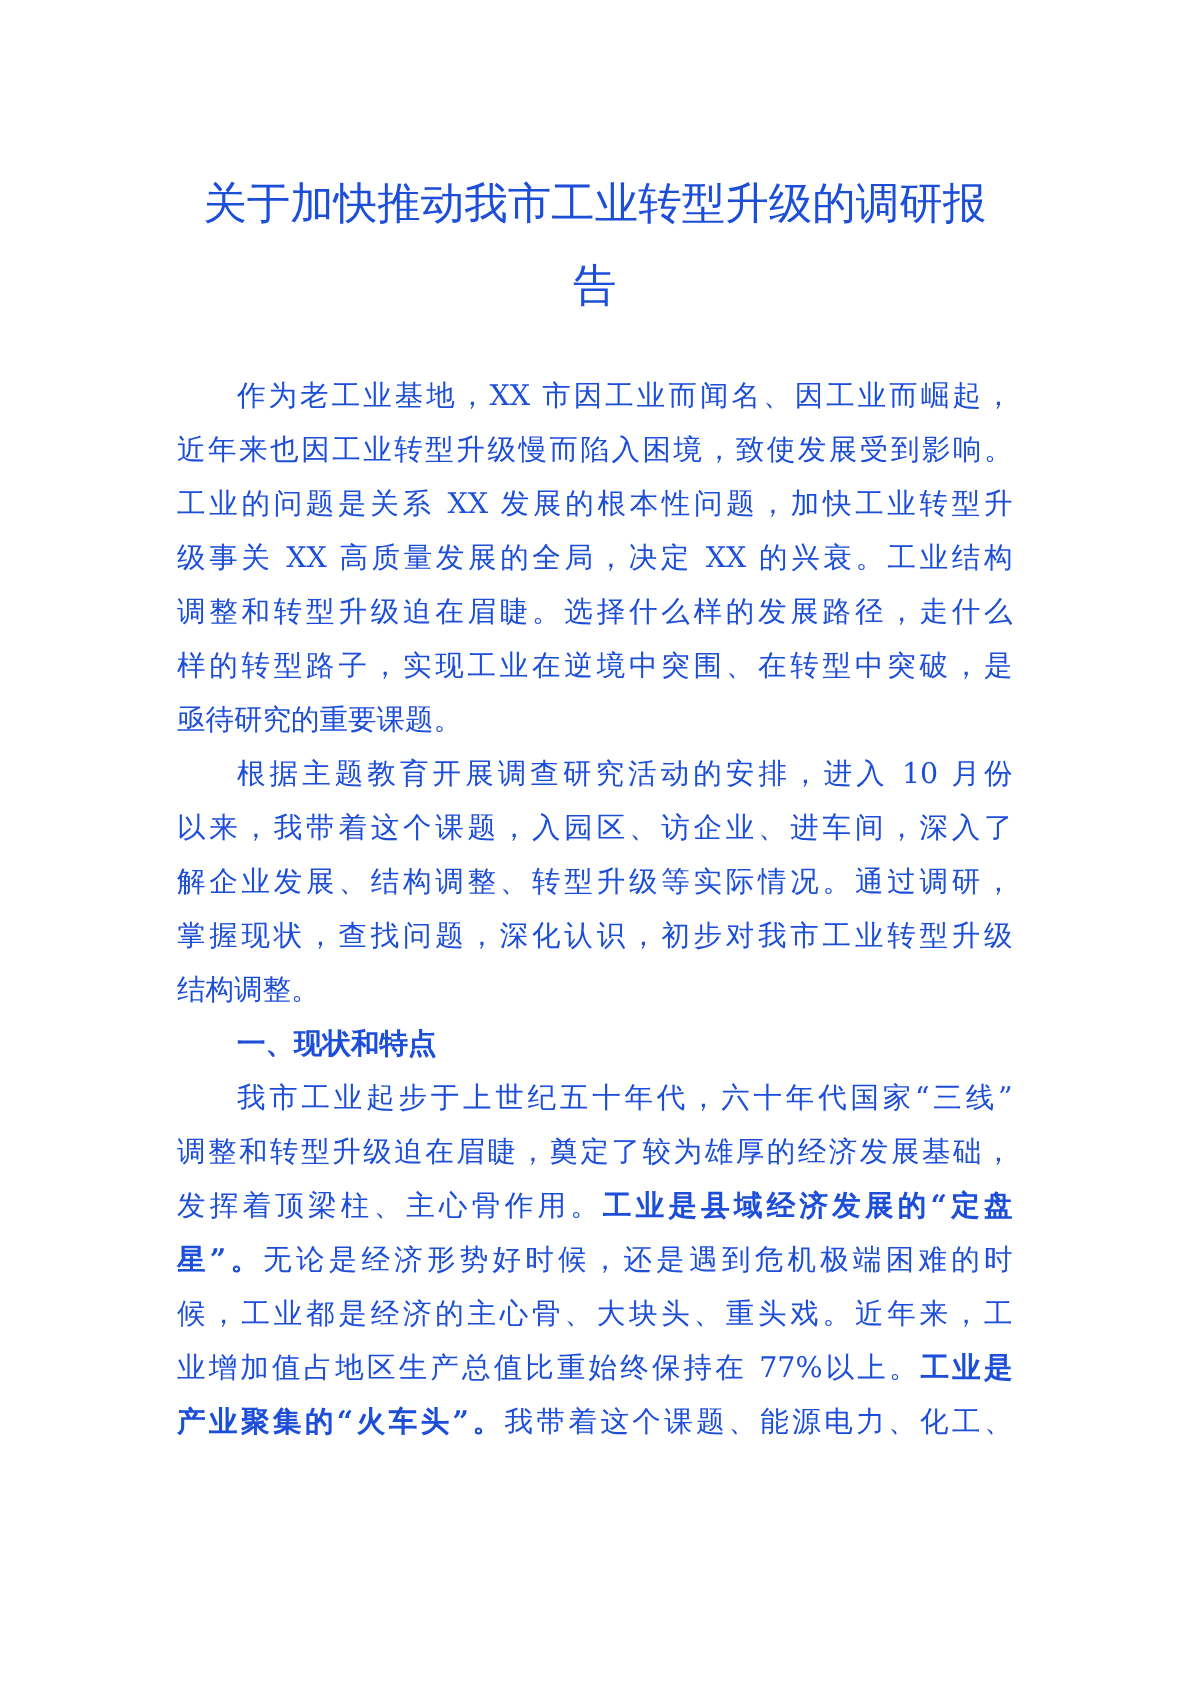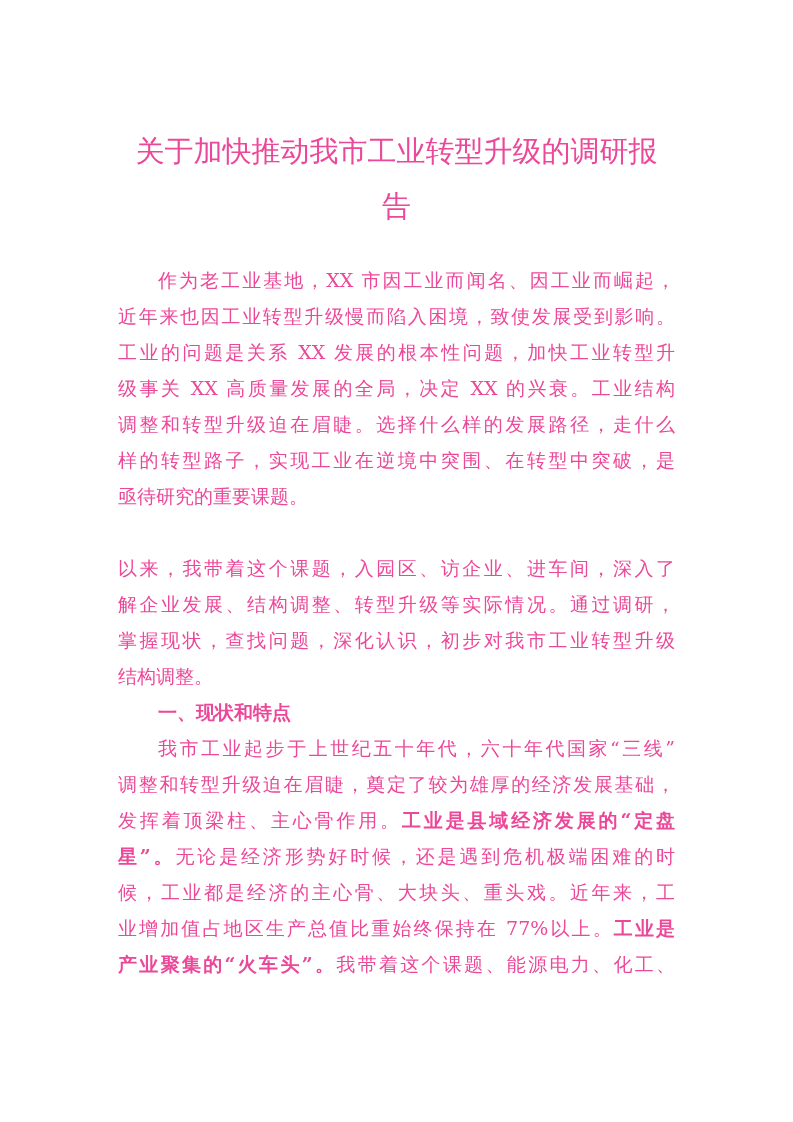--- a/index.html
+++ b/index.html
@@ -1,19 +1,19 @@
 <!DOCTYPE html>
 <html><head>
   <meta charset="utf-8">
   <style>
     html, body { margin: 0; padding: 0; background: #ffffff; }
     body { width: 793px; height: 1122px; position: relative; overflow: hidden; }
     .page {
-      position: absolute; left: 0; top: 16px; width: 793px; height: 962px;
-      background: #ffffff; color: #ec4899;
+      position: absolute; left: 0; top: 0; width: 793px; height: 962px;
+      background: #ffffff; color: #1d4ed8;
       font-family: "DejaVu Serif", "Liberation Serif", serif;
     }
     .title {
       position: absolute; left: 120px; width: 553px; top: 108px;
       text-align: center; font-size: 29px; line-height: 55px;
       font-weight: normal; letter-spacing: 0px; margin: 0;
     }
     .line {
       position: absolute; left: 118px; width: 557px;
       font-size: 19px; line-height: 24px; white-space: nowrap;
@@ -34,20 +34,21 @@
   </div>
 
   <div class="line indent" style="top:252px">作为老工业基地，XX 市因工业而闻名、因工业而崛起，</div>
   <div class="line" style="top:288px">近年来也因工业转型升级慢而陷入困境，致使发展受到影响。</div>
   <div class="line" style="top:324px">工业的问题是关系 XX 发展的根本性问题，加快工业转型升</div>
   <div class="line" style="top:360px">级事关 XX 高质量发展的全局，决定 XX 的兴衰。工业结构</div>
   <div class="line" style="top:396px">调整和转型升级迫在眉睫。选择什么样的发展路径，走什么</div>
   <div class="line" style="top:432px">样的转型路子，实现工业在逆境中突围、在转型中突破，是</div>
   <div class="line last" style="top:468px">亟待研究的重要课题。</div>
 
+  <div class="line indent" style="top:504px">根据主题教育开展调查研究活动的安排，进入 10 月份</div>
   <div class="line" style="top:540px">以来，我带着这个课题，入园区、访企业、进车间，深入了</div>
   <div class="line" style="top:576px">解企业发展、结构调整、转型升级等实际情况。通过调研，</div>
   <div class="line" style="top:612px">掌握现状，查找问题，深化认识，初步对我市工业转型升级</div>
   <div class="line last" style="top:648px">结构调整。</div>
 
   <div class="line indent heading" style="top:684px">一、现状和特点</div>
 
   <div class="line indent" style="top:720px">我市工业起步于上世纪五十年代，六十年代国家“三线”</div>
   <div class="line" style="top:756px">调整和转型升级迫在眉睫，奠定了较为雄厚的经济发展基础，</div>
   <div class="line" style="top:792px"><span>发挥着顶梁柱、主心骨作用。</span><b>工业是县域经济发展的“定盘</b></div>

